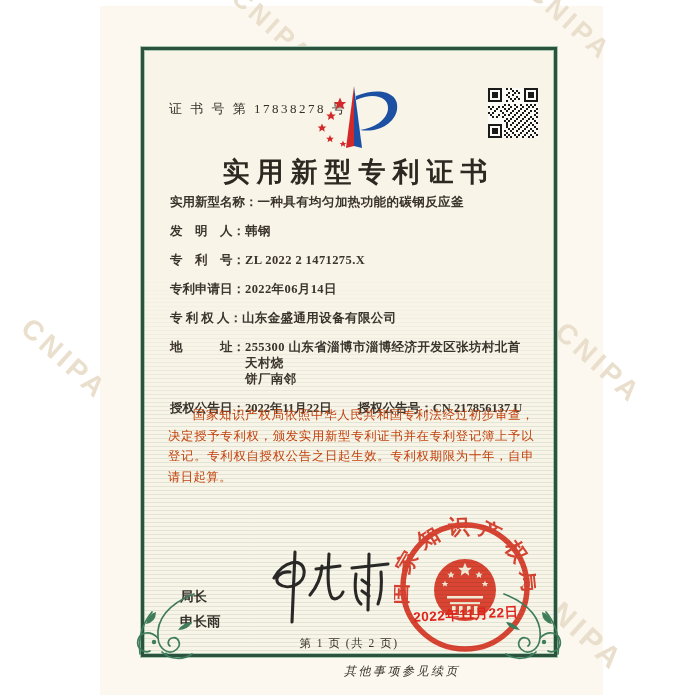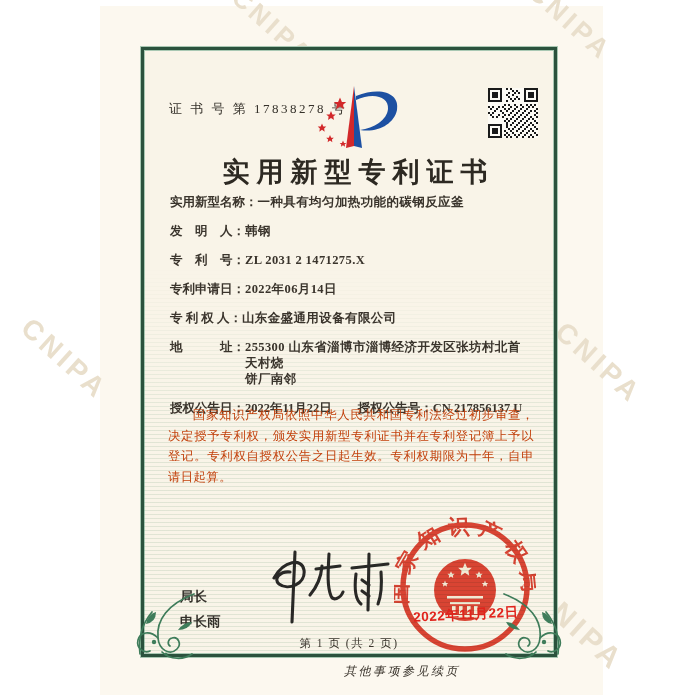--- a/index.html
+++ b/index.html
@@ -121,21 +121,21 @@
       <div class="frow">
           <span class="lbl">实用新型名称：</span>
           <span class="val">一种具有均匀加热功能的碳钢反应釜</span>
         </div>
       <div class="frow">
           <span class="lbl">发　明　人：</span>
           <span class="val">韩钢</span>
         </div>
       <div class="frow">
           <span class="lbl">专　利　号：</span>
-          <span class="val">ZL 2031 2 1471275.X</span>
+          <span class="val">ZL 2022 2 1471275.X</span>
         </div>
       <div class="frow">
           <span class="lbl">专利申请日：</span>
           <span class="val">2022年06月14日</span>
         </div>
       <div class="frow">
           <span class="lbl">专 利 权 人：</span>
           <span class="val">山东金盛通用设备有限公司</span>
         </div>
       <div class="frow">

